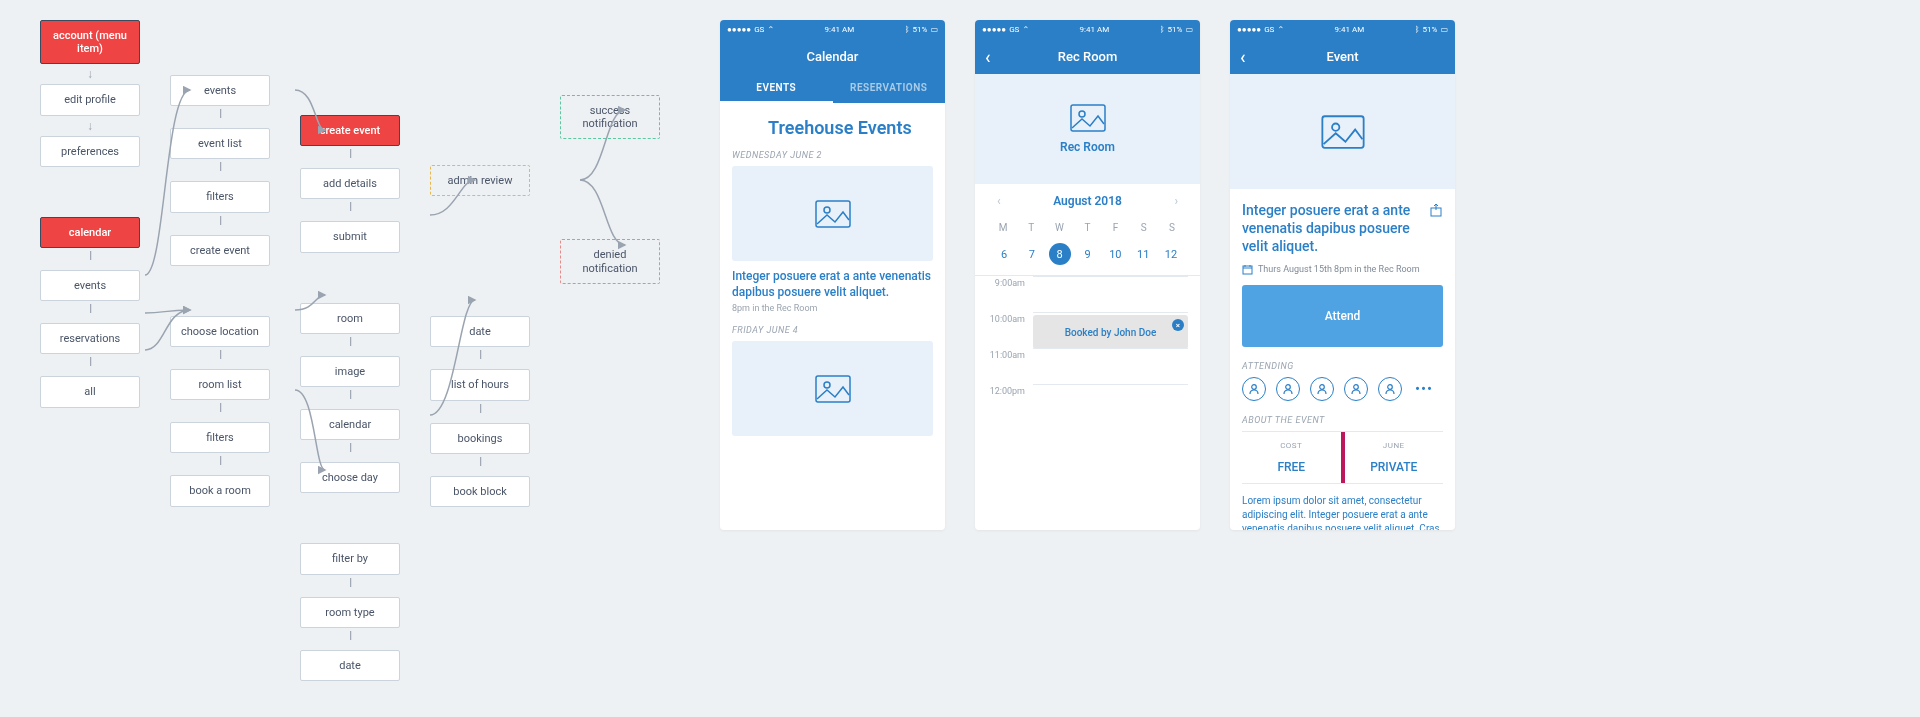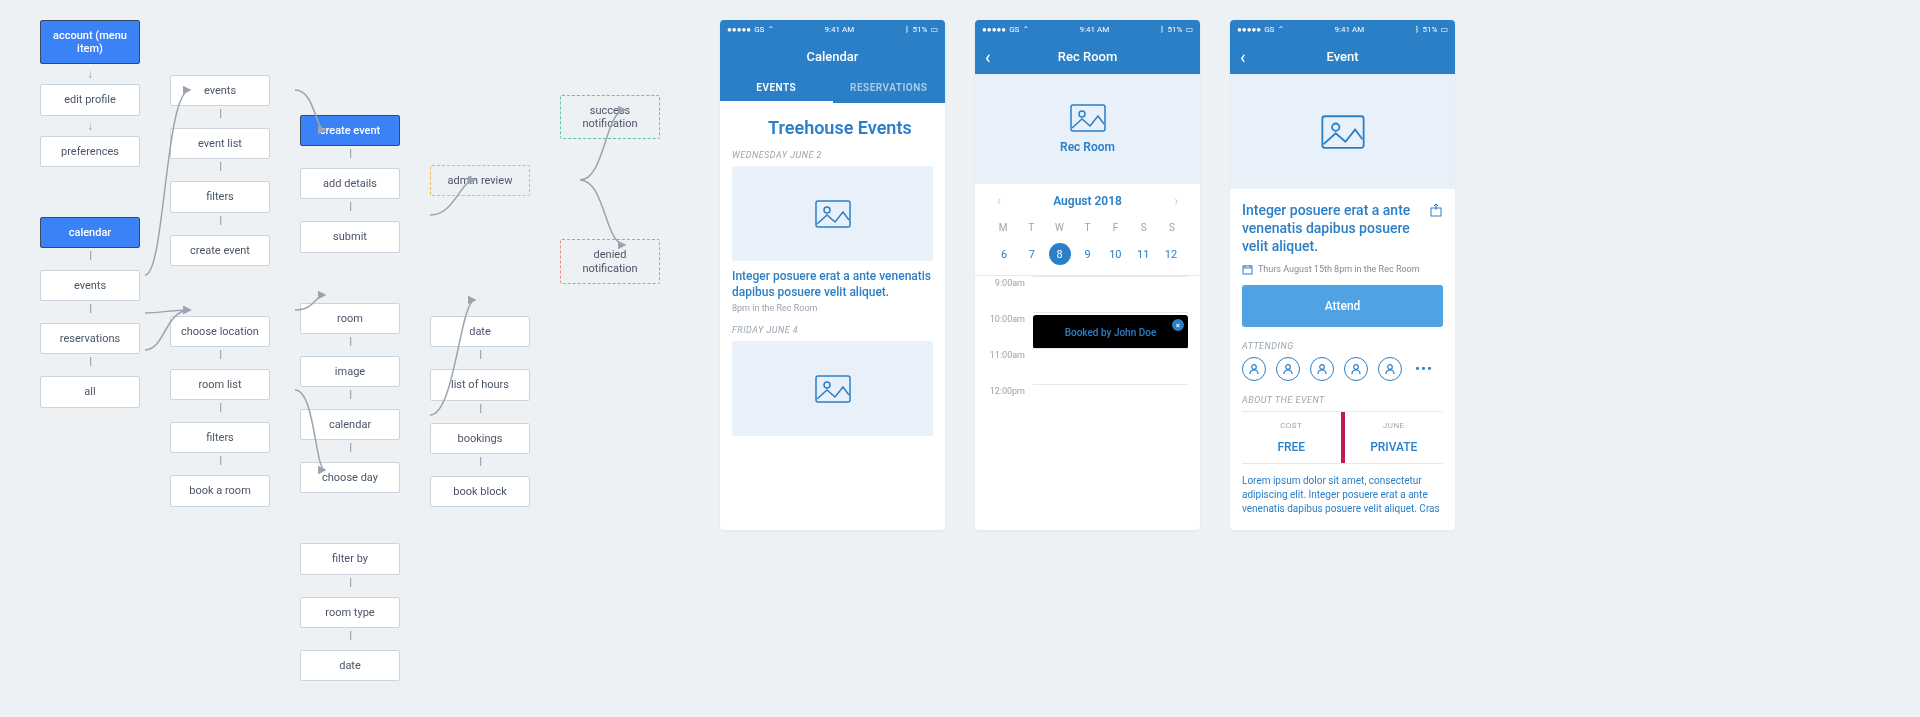--- a/index.html
+++ b/index.html
@@ -13,21 +13,21 @@
   
   .flowroot { flex: 0 0 auto; display:flex; gap:30px; align-items:flex-start; }
   .col { display:flex; flex-direction:column; gap:8px; align-items:center; }
   .colgroup { display:flex; flex-direction:column; gap:50px; }
   .node {
     width: 100px; min-height:26px; padding:8px 6px;
     background:#fff; border:1px solid #cbd3dc; border-radius:2px;
     font-size:11px; color:#4a5568; text-align:center; line-height:1.2;
     display:flex; align-items:center; justify-content:center;
   }
-  .node.dark { background:#3b82f6; color:#fff; border-color:#3b4a5c; font-weight:500; }
+  .node.dark { background:#ef4444; color:#fff; border-color:#3b4a5c; font-weight:500; }
   .node.dashed { background:transparent; border-style:dashed; }
   .node.green { border-color:#5bc8a1; color:#4a5568; }
   .node.yellow { border-color:#e8b84a; color:#4a5568; }
   .node.red { border-color:#e78a8a; color:#4a5568; }
   .conn-v { width:2px; height:6px; color:#9aa4b0; font-size:12px; text-align:center; line-height:1px; }
   .conn-arrow-v { color:#9aa4b0; font-size:12px; line-height:4px; }
   
   .flow-wrap { position:relative; }
   svg.conns { position:absolute; inset:0; width:100%; height:100%; pointer-events:none; }
   .flow-wrap, .flowroot { min-height:560px; }
@@ -74,28 +74,28 @@
   .days { display:flex; justify-content:space-between; padding:6px 6px 10px;}
   .days span{width:22px;height:22px;display:flex;align-items:center;justify-content:center;font-size:11px;color:#2a7fc7; border-radius:50%;}
   .days span.sel{background:#2a7fc7;color:#fff;}
   .divider{height:1px;background:#e4e9ef;margin:0 -12px;}
   .date-head{display:flex;justify-content:space-between;align-items:center;color:#2a7fc7;font-size:12px;font-weight:600;padding:12px 2px;}
   .plus{color:#9aa4b0;font-size:16px;font-weight:300;cursor:pointer;}
   .sched{display:flex;flex-direction:column;font-size:9px;color:#9aa4b0;}
   .slot{display:flex;align-items:flex-start;gap:8px;height:36px;}
   .slot .t{width:38px;text-align:right;padding-top:2px;}
   .slot .line{flex:1;border-top:1px solid #e4e9ef;position:relative;}
-  .booking{background:#000000;color:#2a7fc7;font-size:10px;font-weight:500; position:absolute;left:0;right:0;top:2px;height:34px;border-radius:3px;display:flex;align-items:center;justify-content:center;}
+  .booking{background:#e5e5e5;color:#2a7fc7;font-size:10px;font-weight:500; position:absolute;left:0;right:0;top:2px;height:34px;border-radius:3px;display:flex;align-items:center;justify-content:center;}
   .booking .x{position:absolute;right:4px;top:4px;width:12px;height:12px;border-radius:50%;background:#2a7fc7;color:#fff;font-size:8px;display:flex;align-items:center;justify-content:center;}
   
   .eventhero{background:#e8f0f9;height:115px;margin:-14px -12px 12px -12px;display:flex;align-items:center;justify-content:center;}
   .event-title{color:#2a7fc7;font-size:14px;font-weight:500;line-height:1.3;padding-right:22px;position:relative;}
   .share-ic{position:absolute;right:0;top:2px;width:14px;height:14px;}
   .event-meta{color:#7f8b98;font-size:9px;display:flex;align-items:center;gap:5px;margin:8px 0 10px;}
-  .btn-primary{background:#4fa3e3;color:#fff;text-align:center;padding:14px;border-radius:3px;font-size:12px;font-weight:500;margin-bottom:14px;cursor:pointer;}
+  .btn-primary{background:#4fa3e3;color:#fff;text-align:center;padding:24px;border-radius:3px;font-size:12px;font-weight:500;margin-bottom:14px;cursor:pointer;}
   .avatars{display:flex;gap:10px;align-items:center;margin-bottom:14px;}
   .av{width:24px;height:24px;border-radius:50%;border:1.5px solid #2a7fc7;display:flex;align-items:center;justify-content:center;}
   .dots3{color:#2a7fc7;font-size:15px;letter-spacing:1px;padding-left:3px;}
   .twocol{display:flex;border-top:1px solid #e4e9ef;border-bottom:1px solid #e4e9ef;margin:6px 0 10px;}
   .twocol>div{flex:1;padding:9px 4px;text-align:center;}
   .twocol>div:first-child{border-right:4px solid #be185d;}
   .mini-l{font-size:8px;color:#9aa4b0;letter-spacing:0.5px;}
   .mini-v{font-size:12px;color:#2a7fc7;font-weight:500;margin-top:10px;}
   .body-txt{color:#2a7fc7;font-size:10px;line-height:1.4;}
 </style>

